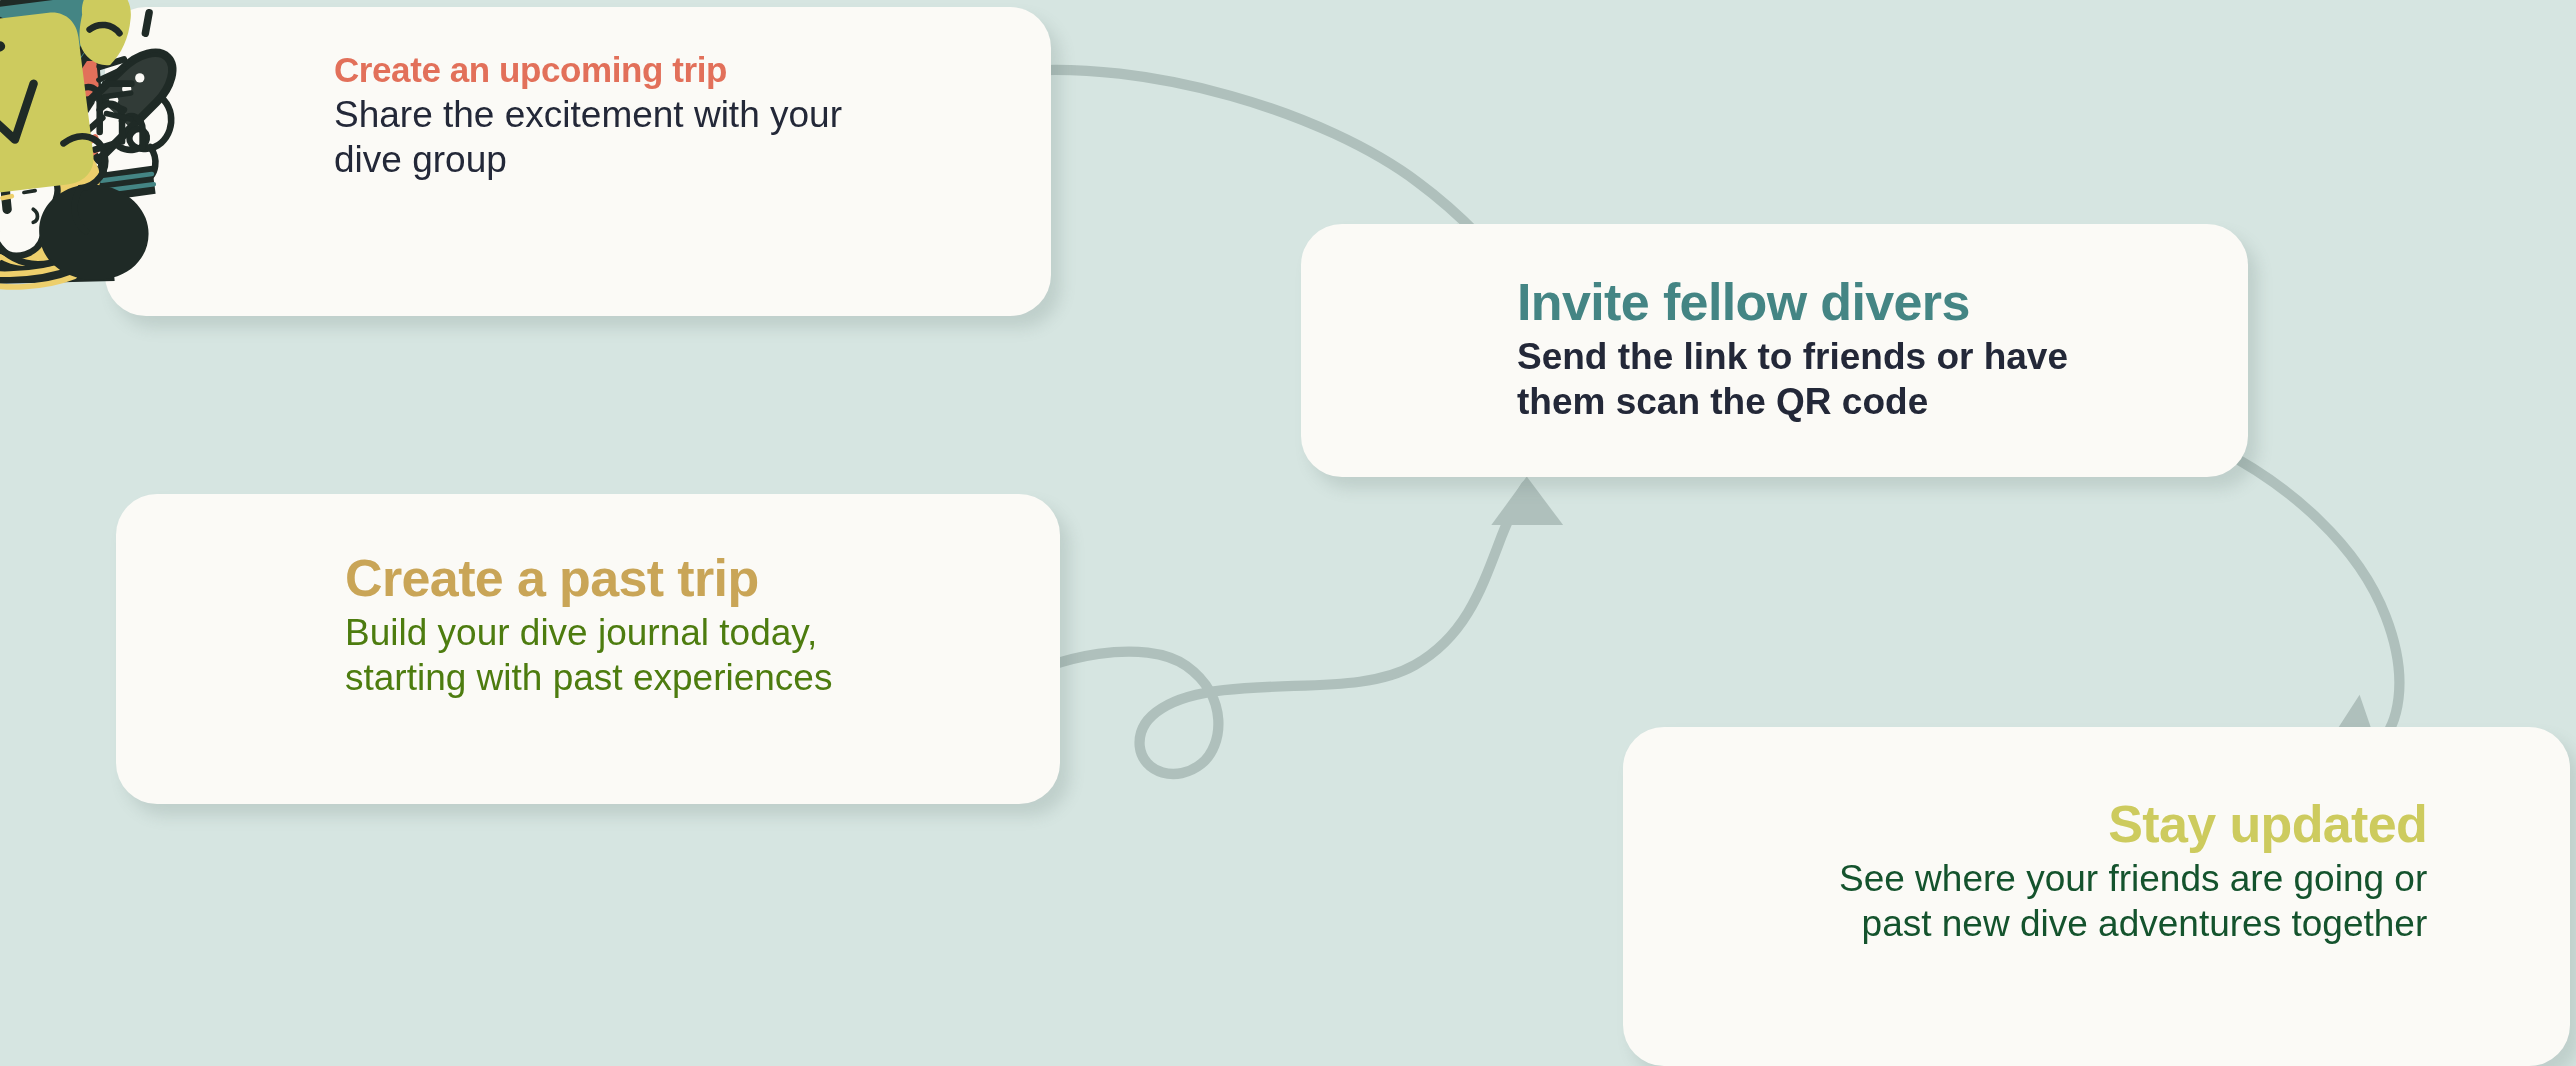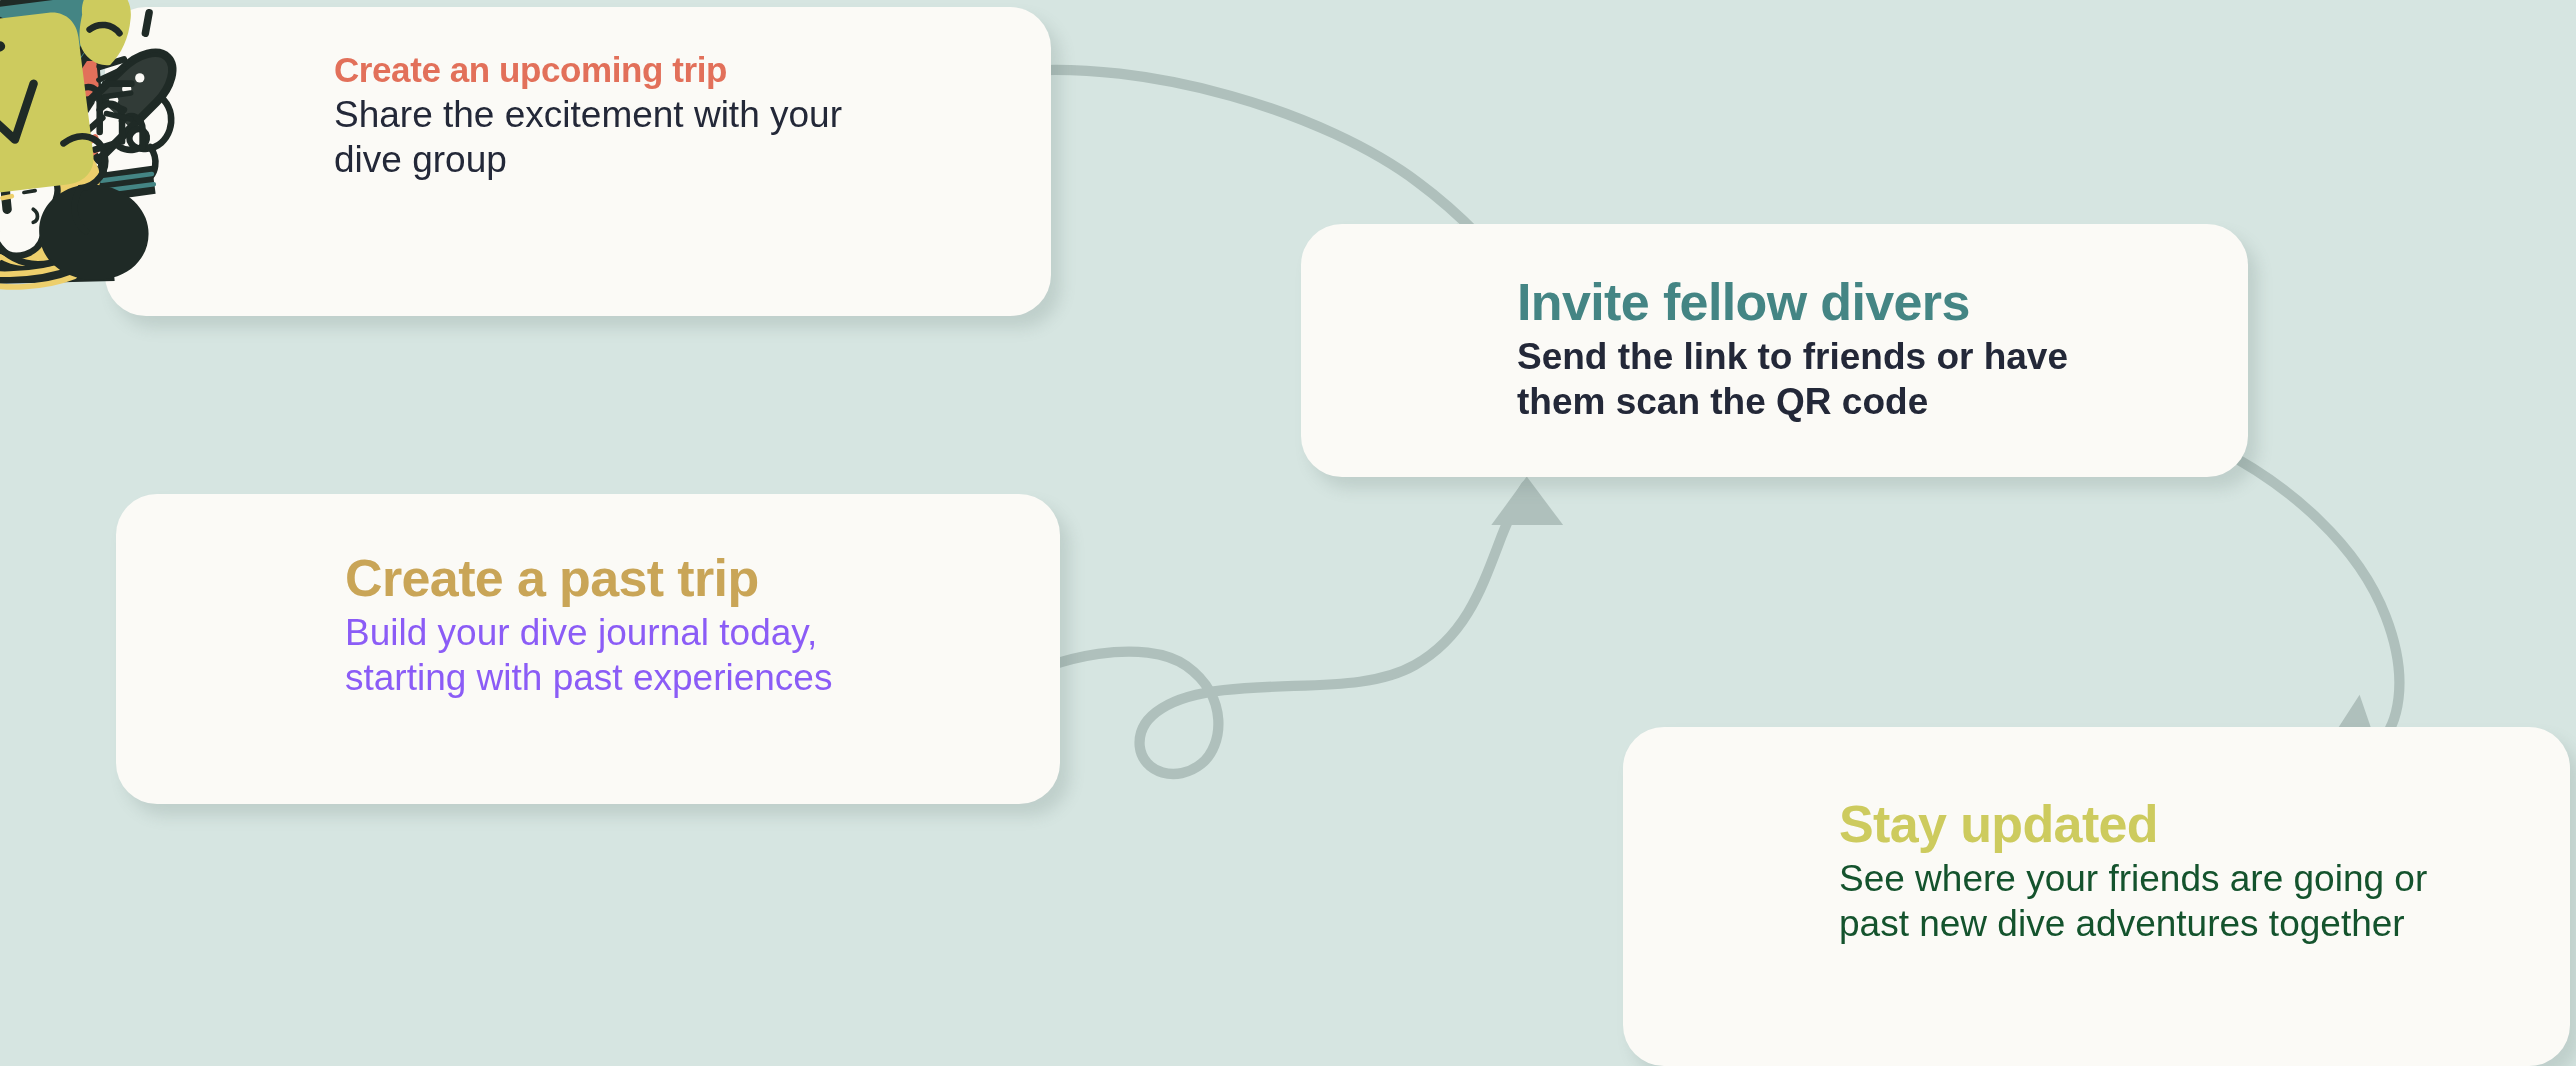--- a/index.html
+++ b/index.html
@@ -203,21 +203,21 @@
     <g fill="none" stroke="#448584" stroke-width="5" stroke-linecap="round">
       <path d="M154,304 L208,297"></path>
         <path d="M156,315 L210,308"></path>
     </g>
   </svg>
 
   <div class="card" id="card-past" style="background: rgb(251, 250, 246);">
     <div class="card-inner">
       <div class="card-text">
         <p class="card-title" style="color: rgb(201, 165, 87);">Create a past trip</p>
-        <p class="card-desc" style="color: #8b5cf6;">
+        <p class="card-desc" style="color: #4d7c0f;">
           <span>Build your dive journal today,</span>
           <span>starting with past experiences</span>
         </p>
       </div>
     </div>
   </div>
   <svg class="illo" id="illo-past" viewBox="0 0 330 330">
 
     <path d="M44,168 C22,176 14,206 28,226 C12,244 24,274 48,274 C56,296 92,304 112,290
              C136,304 178,296 186,272 C214,270 228,242 212,222 C226,200 212,172 188,170
@@ -265,21 +265,21 @@
         <path d="M212,172 L232,166"></path>
     </g>
 
     <g fill="none" stroke="#edcf6c" stroke-width="6" stroke-linecap="round">
       <path d="M16,244 C34,236 44,244 56,240"></path>
       <path d="M56,296 C92,310 150,308 186,294"></path>
       <path d="M78,312 C112,324 160,320 190,308"></path>
     </g>
   </svg>
 
-  <div class="card" id="card-stay" style="background: rgb(251, 250, 246);">
+  <div class="card" id="card-stay" style="background: rgb(251, 250, 246); text-align: right;">
     <div class="card-inner">
       <div class="card-text">
         <p class="card-title" style="color: rgb(205, 203, 94);">Stay updated</p>
         <p class="card-desc" style="color: #14532d;">
           <span>See where your friends are going or</span>
           <span>past new dive adventures together</span>
         </p>
       </div>
     </div>
   </div>

